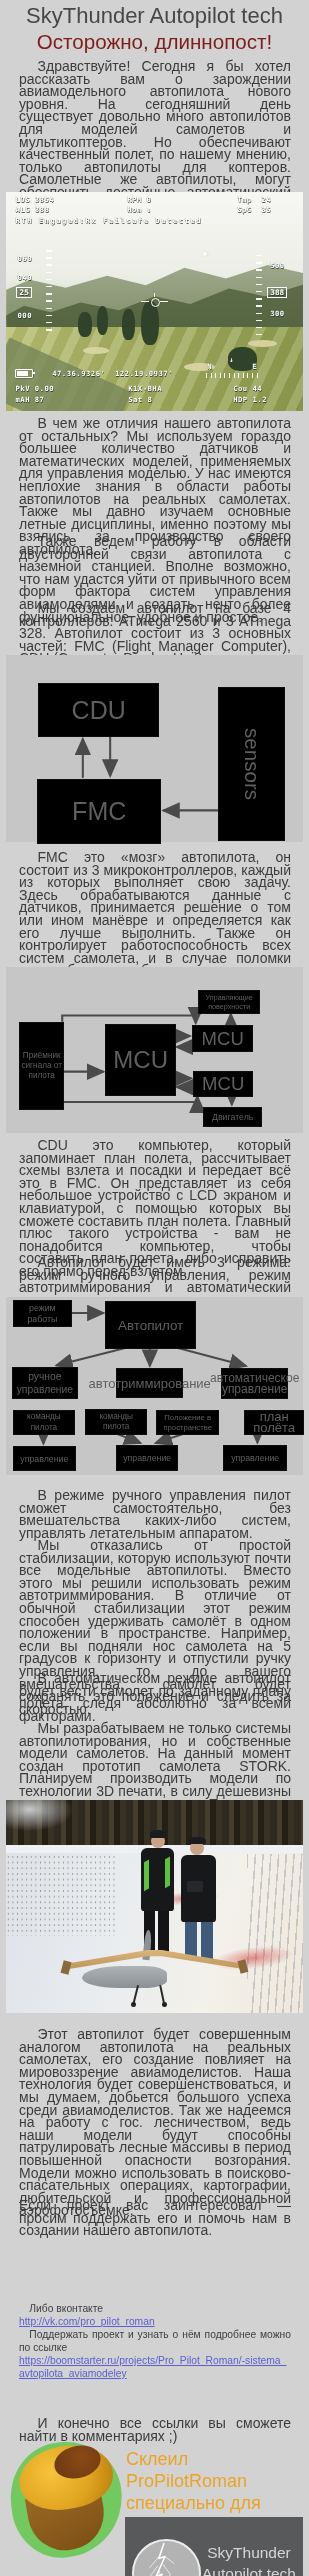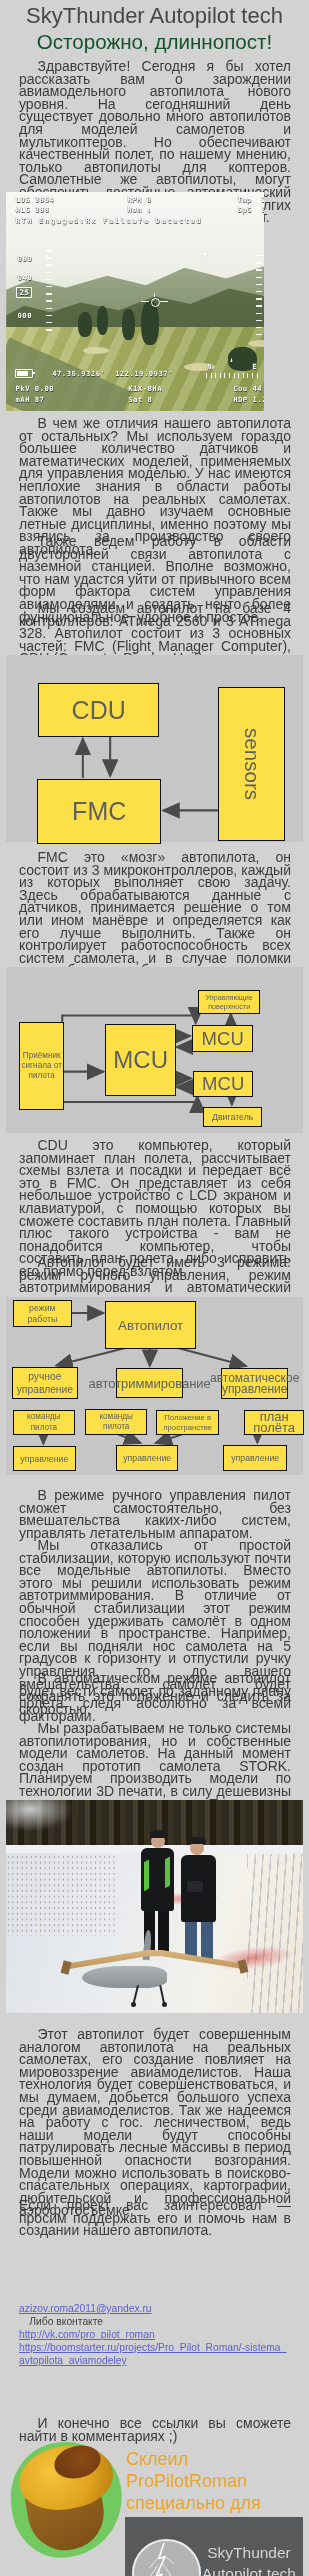--- a/index.html
+++ b/index.html
@@ -9,37 +9,37 @@
     font-family:"Liberation Sans","DejaVu Sans",sans-serif;
     color:#3f3f3f;
   }
   .abs{position:absolute;}
   .page-title{
     left:0;width:309px;text-align:center;
     font-size:22px;color:#474747;letter-spacing:0px;font-weight:400;
   }
   .page-subtitle{
     left:0;width:309px;text-align:center;
-    font-size:20.6px;color:#14532d;font-weight:400;
+    font-size:20.6px;color:#7f1d1d;font-weight:400;
   }
   .para{
     left:19px;width:272px;
     font-size:14px;line-height:12.6px;
     text-align:justify;text-indent:18.5px;
     color:#3c3c3c;
   }
   .noindent{text-indent:0;}
   .linkline{
     font-size:10.3px;line-height:13px;color:#5b5fd0;
     word-break:break-all;text-align:left;text-indent:0;
   }
   .contactline{font-size:10.3px;line-height:13px;text-indent:10.3px;text-align:justify;}
   
   .fpv{
-    left:6.2px;top:192px;width:258px;height:219px;overflow:hidden;
+    left:6.2px;top:192px;width:297px;height:219px;overflow:hidden;
     background:linear-gradient(180deg,#f7f7f4 0%,#eceee6 38%,#dfe3d4 48%);
   }
   .fpv .farhills{
     left:0;top:61px;width:297px;height:67px;
     background:linear-gradient(180deg,#93a07e,#76855f);
     clip-path:polygon(0 55%,8% 40%,20% 52%,34% 34%,47% 48%,60% 22%,74% 38%,88% 18%,100% 30%,100% 100%,0 100%);
     opacity:.85;
   }
   .fpv .forest{
     left:0;top:85px;width:297px;height:64px;
@@ -91,21 +91,21 @@
   }
   .plane-marker{
     position:absolute;width:0;height:0;
     border-left:3.6px solid transparent;border-right:3.6px solid transparent;
     border-bottom:5.7px solid #fff;transform:rotate(118deg);
     filter:drop-shadow(0.5px 0.5px 0 rgba(40,50,40,.6));
   }
   
   .panel{left:6.2px;width:297px;background:#c6c6c6;}
   .dbox{
-    position:absolute;background:#fde047;border:1.5px solid #0e0e0e;
+    position:absolute;background:#000000;border:1.5px solid #0e0e0e;
     display:flex;align-items:center;justify-content:center;text-align:center;
     color:#5f5f5f;
   }
   .dsvg{position:absolute;left:0;top:0;}
   
   .photo{
     left:6.2px;top:1800px;width:297px;height:213px;overflow:hidden;
     background:linear-gradient(105deg,#dde1e8 0%,#e9ecef 40%,#f3f1ea 72%,#efe7da 100%);
   }
   .ph-forest{
@@ -356,23 +356,23 @@
   <div class="wheel" style="left:125px;top:202px"></div>
   <div class="wheel" style="left:156px;top:202px"></div>
 </div>
 
 <div class="abs para" style="top:2028px">Этот автопилот будет совершенным аналогом автопилота на реальных самолетах, его создание повлияет на мировоззрение авиамоделистов. Наша технология будет совершенствоваться, и мы думаем, добьется большого успеха среди авиамоделистов. Так же надеемся на работу с гос. лесничеством, ведь наши модели будут способны патрулировать лесные массивы в период повышенной опасности возгорания. Модели можно использовать в поисково-спасательных операциях, картографии, любительской и профессиональной аэрофотосъемке.</div>
 <div class="abs" style="left:19px;top:2199px;width:272px">
   <div class="para noindent" style="position:static">Если проект вас заинтересовал — просим поддержать его и помочь нам в создании нашего автопилота.</div>
 </div>
 
 <div class="abs" style="left:19px;top:2302px;width:272px">
-  <a class="linkline" style="display:block" href="#">azizov.roma2011@yandex.ru</a>
   <div class="contactline">Либо вконтакте</div>
   <a class="linkline" style="display:block" href="#">http://vk.com/pro_pilot_roman</a>
+  <div class="contactline">Поддержать проект и узнать о нём подробнее можно по ссылке</div>
   <a class="linkline" style="display:block" href="#">https://boomstarter.ru/projects/Pro_Pilot_Roman/-sistema_avtopilota_aviamodeley</a>
 </div>
 
 <div class="abs para" style="top:2417px">И конечно все ссылки вы сможете найти в комментариях ;)</div>
 
 <div class="abs glue">
   <div class="g-green"></div>
   <div class="g-body"></div>
   <div class="g-dome"></div>
   <div class="g-blob"></div>

